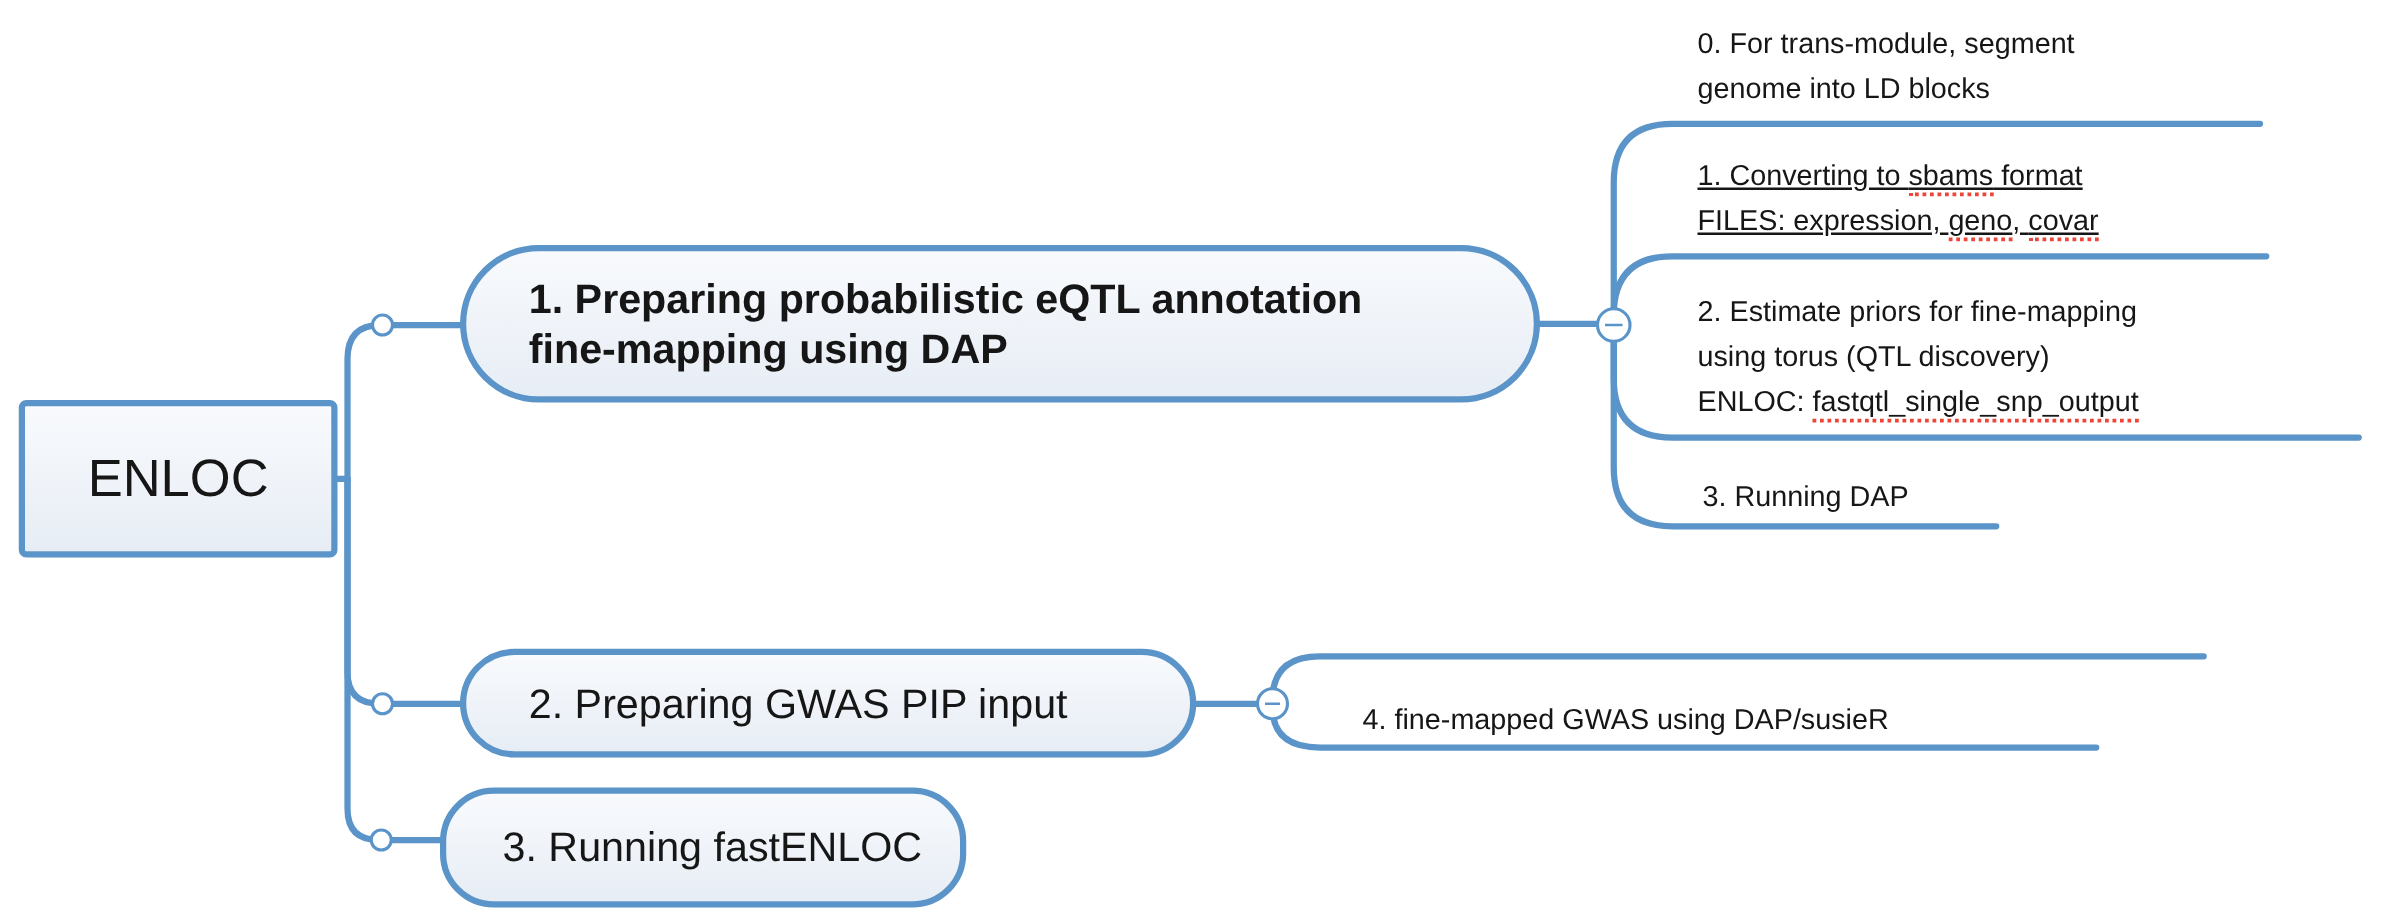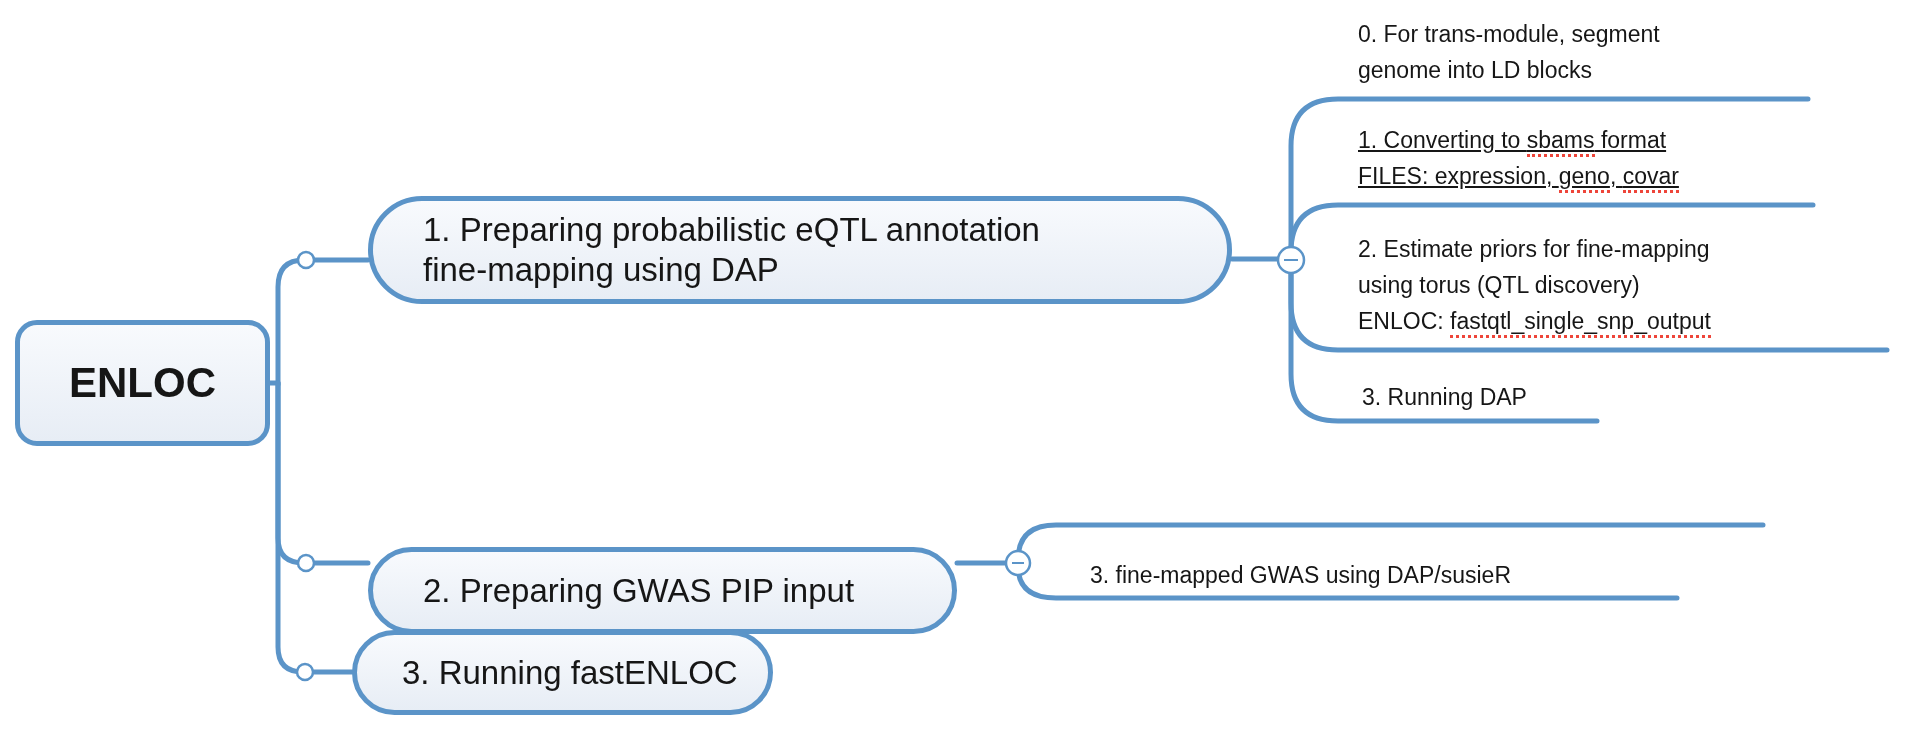--- a/index.html
+++ b/index.html
@@ -12,25 +12,25 @@
   circle.joint{fill:#fff;stroke:var(--line,#5b94c8);stroke-width:2.5;}
   circle.cbtn{fill:#fff;stroke:var(--line,#5b94c8);stroke-width:2.5;}
   line.cline{stroke:var(--line,#5b94c8);stroke-width:2;}
   .node{
     position:absolute;box-sizing:border-box;
     border:5px solid var(--line,#5b94c8);
     background:linear-gradient(180deg,var(--fillTop,#f8fafd) 0%,var(--fillBottom,#e7edf5) 100%);
     display:flex;flex-direction:column;justify-content:center;
   }
   .node .tl{font-size:33px;line-height:40px;white-space:nowrap;}
-  #root-node{left:15px;top:320px;width:255px;height:126px;border-radius:22px;align-items:center;font-weight:bold;}
+  #root-node{left:15px;top:320px;width:255px;height:126px;border-radius:6px;align-items:center;}
   #root-node .tl{font-size:42px;line-height:48px;}
-  #branch1-node{left:368px;top:196px;width:864px;height:108px;border-radius:63px;padding-left:50px;}
-  #branch2-node{left:368px;top:519px;width:589px;height:87px;border-radius:44px;padding-left:50px;margin-top:28px;}
-  #branch3-node{left:352px;top:630px;width:421px;height:85px;border-radius:43px;padding-left:45px;}
+  #branch1-node{left:368px;top:196px;width:864px;height:126px;border-radius:63px;padding-left:50px;font-weight:bold;}
+  #branch2-node{left:368px;top:519px;width:589px;height:87px;border-radius:44px;padding-left:50px;}
+  #branch3-node{left:352px;top:630px;width:421px;height:96px;border-radius:43px;padding-left:45px;}
   .leaf{position:absolute;font-size:23px;line-height:36px;white-space:nowrap;}
   #b1c0{left:1358px;top:16px;}
   #b1c1{left:1358px;top:122px;text-decoration:underline;}
   #b1c2{left:1358px;top:231px;}
   #b1c3{left:1362px;top:379px;text-align:center;}
   #b2c0{left:1090px;top:486px;}
   #b2c1{left:1090px;top:557px;}
   .sq{border-bottom:3px dotted var(--squiggle,#ee453a);padding-bottom:1px;}
 </style>
 </head>
@@ -94,16 +94,16 @@
   <div class="leaf" id="b1c2">
       <div class="tl"><span>2. Estimate priors for fine-mapping</span></div>
       <div class="tl"><span>using torus (QTL discovery)</span></div>
       <div class="tl"><span>ENLOC: </span><span class="sq">fastqtl_single_snp_output</span></div>
     </div>
   <div class="leaf" id="b1c3">
       <div class="tl"><span>3. Running DAP</span></div>
     </div>
 
   <div class="leaf" id="b2c1">
-      <div class="tl"><span>3. fine-mapped GWAS using DAP/susieR</span></div>
+      <div class="tl"><span>4. fine-mapped GWAS using DAP/susieR</span></div>
     </div>
 
 </div>
 
 </body></html>

